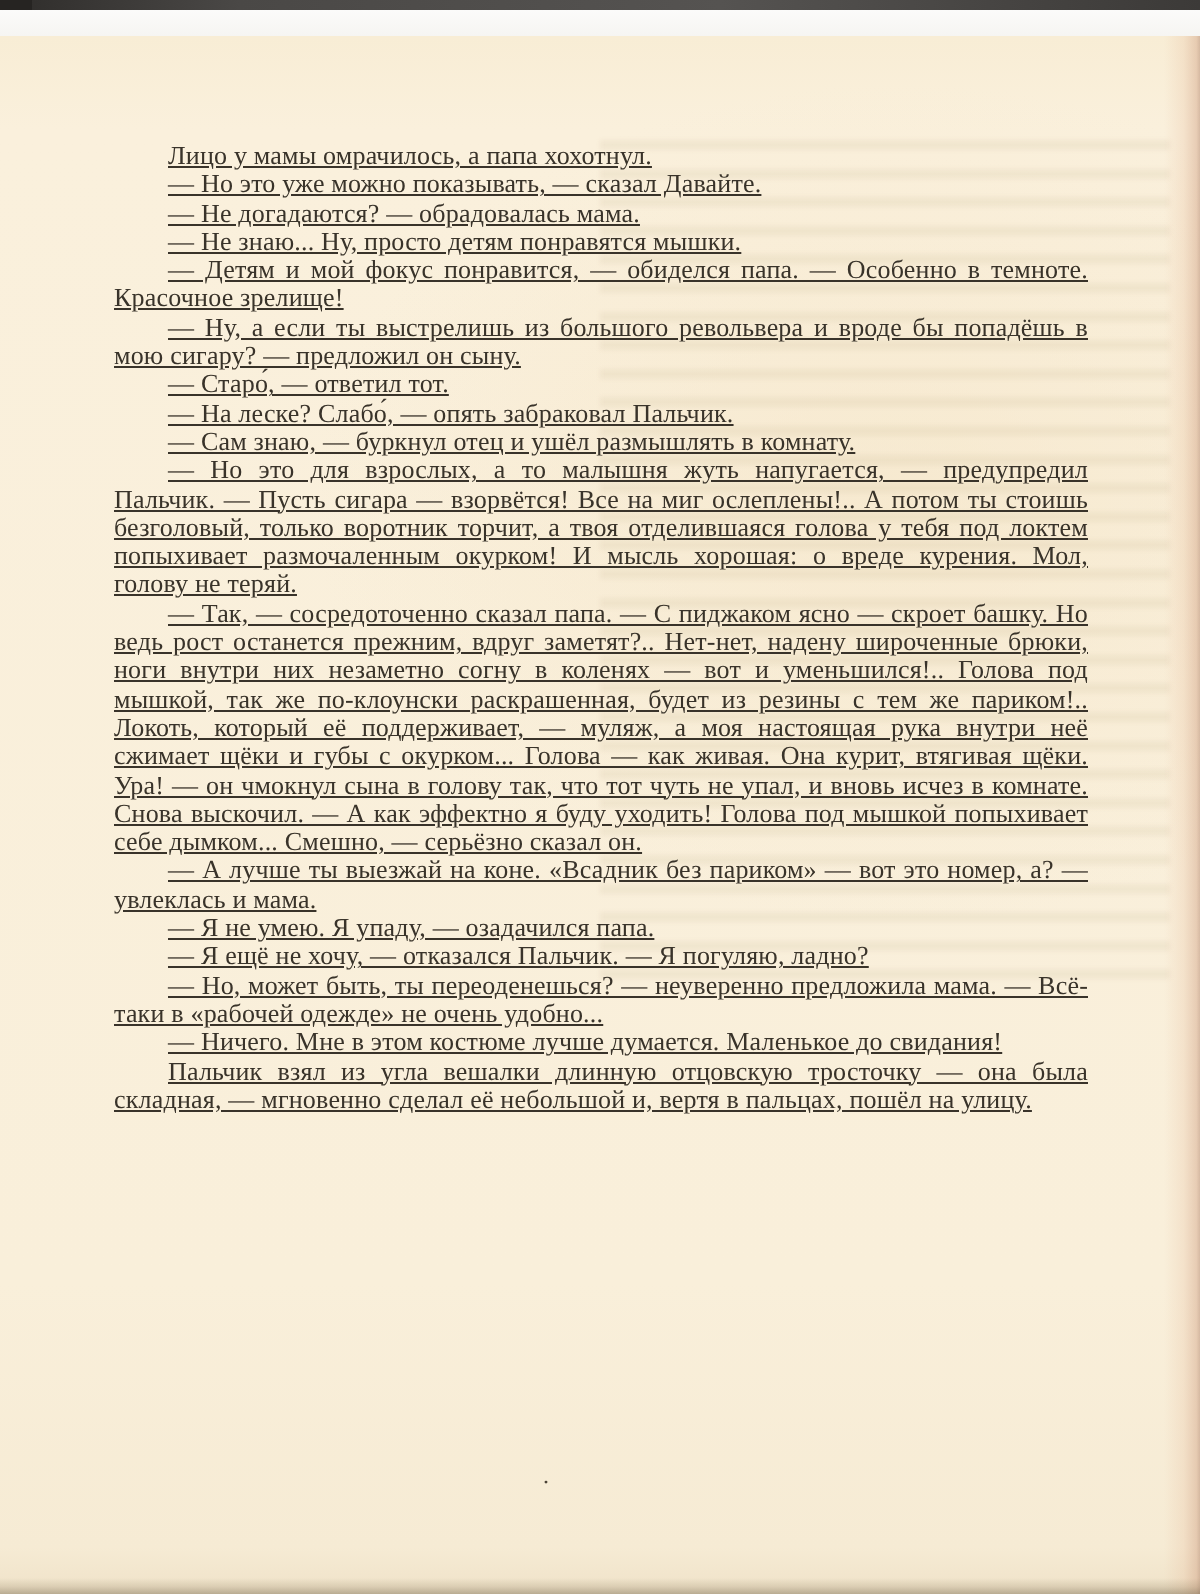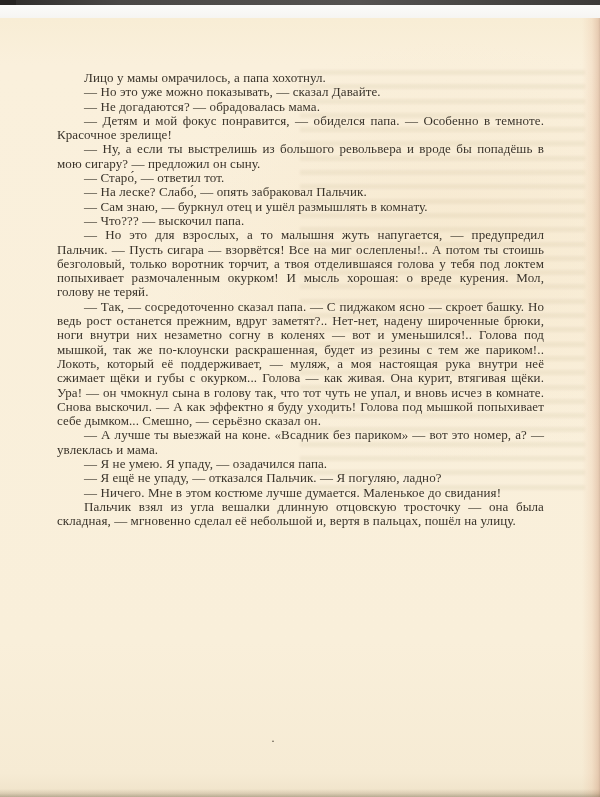--- a/index.html
+++ b/index.html
@@ -77,20 +77,21 @@
     font-size: 13px;
     line-height: 14.3px;
     color: #39332a;
     text-align: justify;
     letter-spacing: 0.1px;
   }
   .text-block p {
     margin: 0;
     padding: 0;
     text-indent: 27px;
+    text-decoration: underline;
   }
   
   .section-dot {
     position: absolute;
     left: 271px; top: 735px;
     font-size: 12px;
     color: #4a4236;
     line-height: 12px;
   }
 </style>
@@ -101,31 +102,32 @@
   <div class="page"></div>
   <div class="ghost-lines"></div>
   <div class="scan-top-edge"></div>
   <div class="scan-top-corner"></div>
   <div class="scan-white-strip"></div>
 
   <div class="text-block">
       <p>Лицо у мамы омрачилось, а папа хохотнул.</p>
       <p>— Но это уже можно показывать, — сказал Давайте.</p>
       <p>— Не догадаются? — обрадовалась мама.</p>
+      <p>— Не знаю... Ну, просто детям понравятся мышки.</p>
       <p>— Детям и мой фокус понравится, — обиделся папа. — Особенно в темноте. Красочное зрелище!</p>
       <p>— Ну, а если ты выстрелишь из большого револьвера и вроде бы попадёшь в мою сигару? — предложил он сыну.</p>
       <p>— Старо́, — ответил тот.</p>
       <p>— На леске? Слабо́, — опять забраковал Пальчик.</p>
       <p>— Сам знаю, — буркнул отец и ушёл размышлять в комнату.</p>
-      <p>— Что??? — выскочил папа.</p>
       <p>— Но это для взрослых, а то малышня жуть напугается, — предупредил Пальчик. — Пусть сигара — взорвётся! Все на миг ослеплены!.. А потом ты стоишь безголовый, только воротник торчит, а твоя отделившаяся голова у тебя под локтем попыхивает размочаленным окурком! И мысль хорошая: о вреде курения. Мол, голову не теряй.</p>
       <p>— Так, — сосредоточенно сказал папа. — С пиджаком ясно — скроет башку. Но ведь рост останется прежним, вдруг заметят?.. Нет-нет, надену широченные брюки, ноги внутри них незаметно согну в коленях — вот и уменьшился!.. Голова под мышкой, так же по-клоунски раскрашенная, будет из резины с тем же париком!.. Локоть, который её поддерживает, — муляж, а моя настоящая рука внутри неё сжимает щёки и губы с окурком... Голова — как живая. Она курит, втягивая щёки. Ура! — он чмокнул сына в голову так, что тот чуть не упал, и вновь исчез в комнате. Снова выскочил. — А как эффектно я буду уходить! Голова под мышкой попыхивает себе дымком... Смешно, — серьёзно сказал он.</p>
       <p>— А лучше ты выезжай на коне. «Всадник без париком» — вот это номер, а? — увлеклась и мама.</p>
       <p>— Я не умею. Я упаду, — озадачился папа.</p>
-      <p>— Я ещё не упаду, — отказался Пальчик. — Я погуляю, ладно?</p>
+      <p>— Я ещё не хочу, — отказался Пальчик. — Я погуляю, ладно?</p>
+      <p>— Но, может быть, ты переоденешься? — неуверенно предложила мама. — Всё-таки в «рабочей одежде» не очень удобно...</p>
       <p>— Ничего. Мне в этом костюме лучше думается. Маленькое до свидания!</p>
       <p>Пальчик взял из угла вешалки длинную отцовскую тросточку — она была складная, — мгновенно сделал её небольшой и, вертя в пальцах, пошёл на улицу.</p>
     </div>
 
   <span class="section-dot">·</span>
 
   <div class="page-shade-right"></div>
   <div class="page-shade-bottom"></div>
 </div>
 

